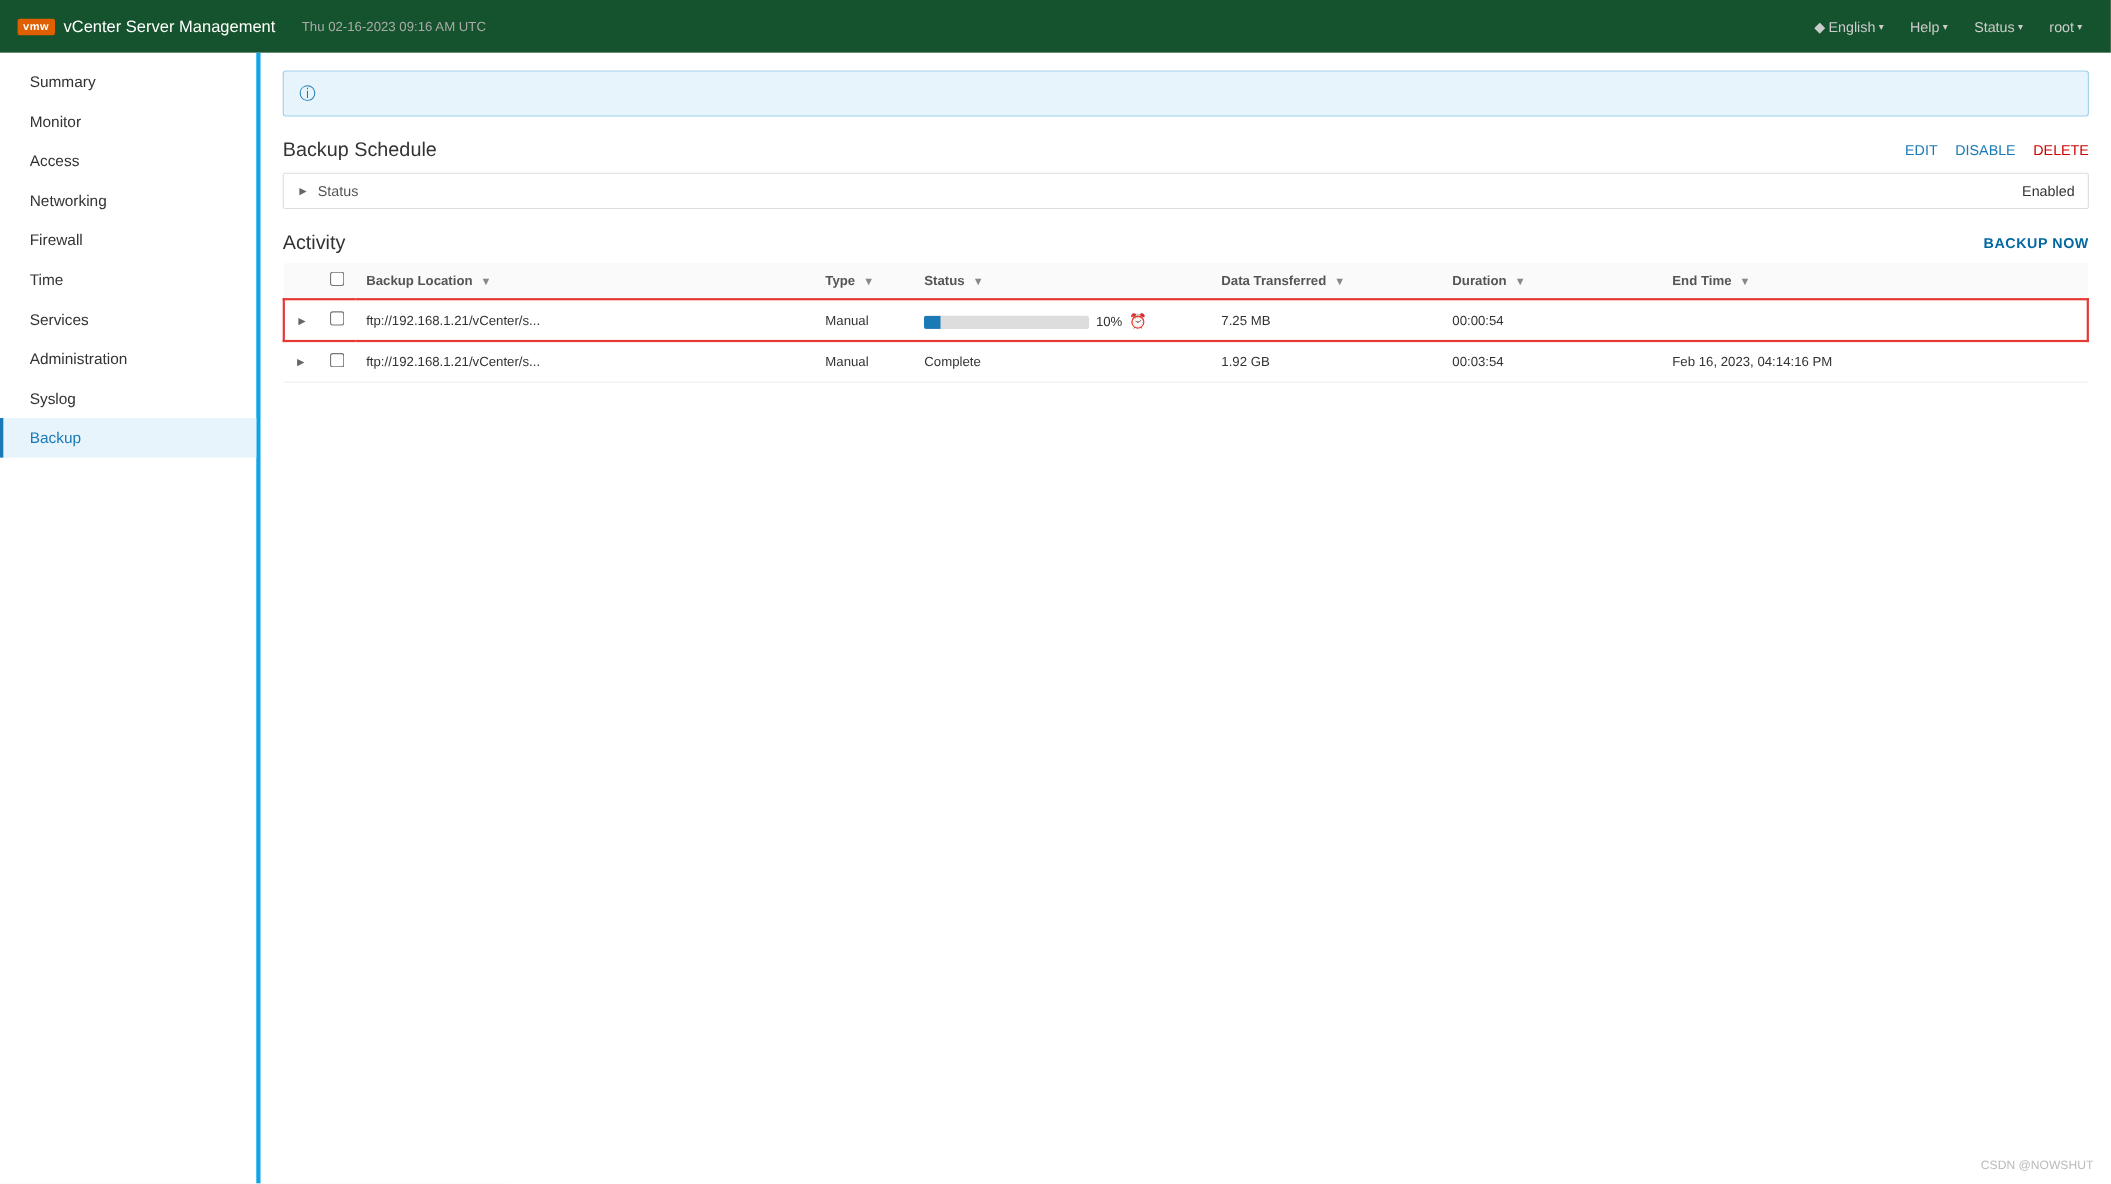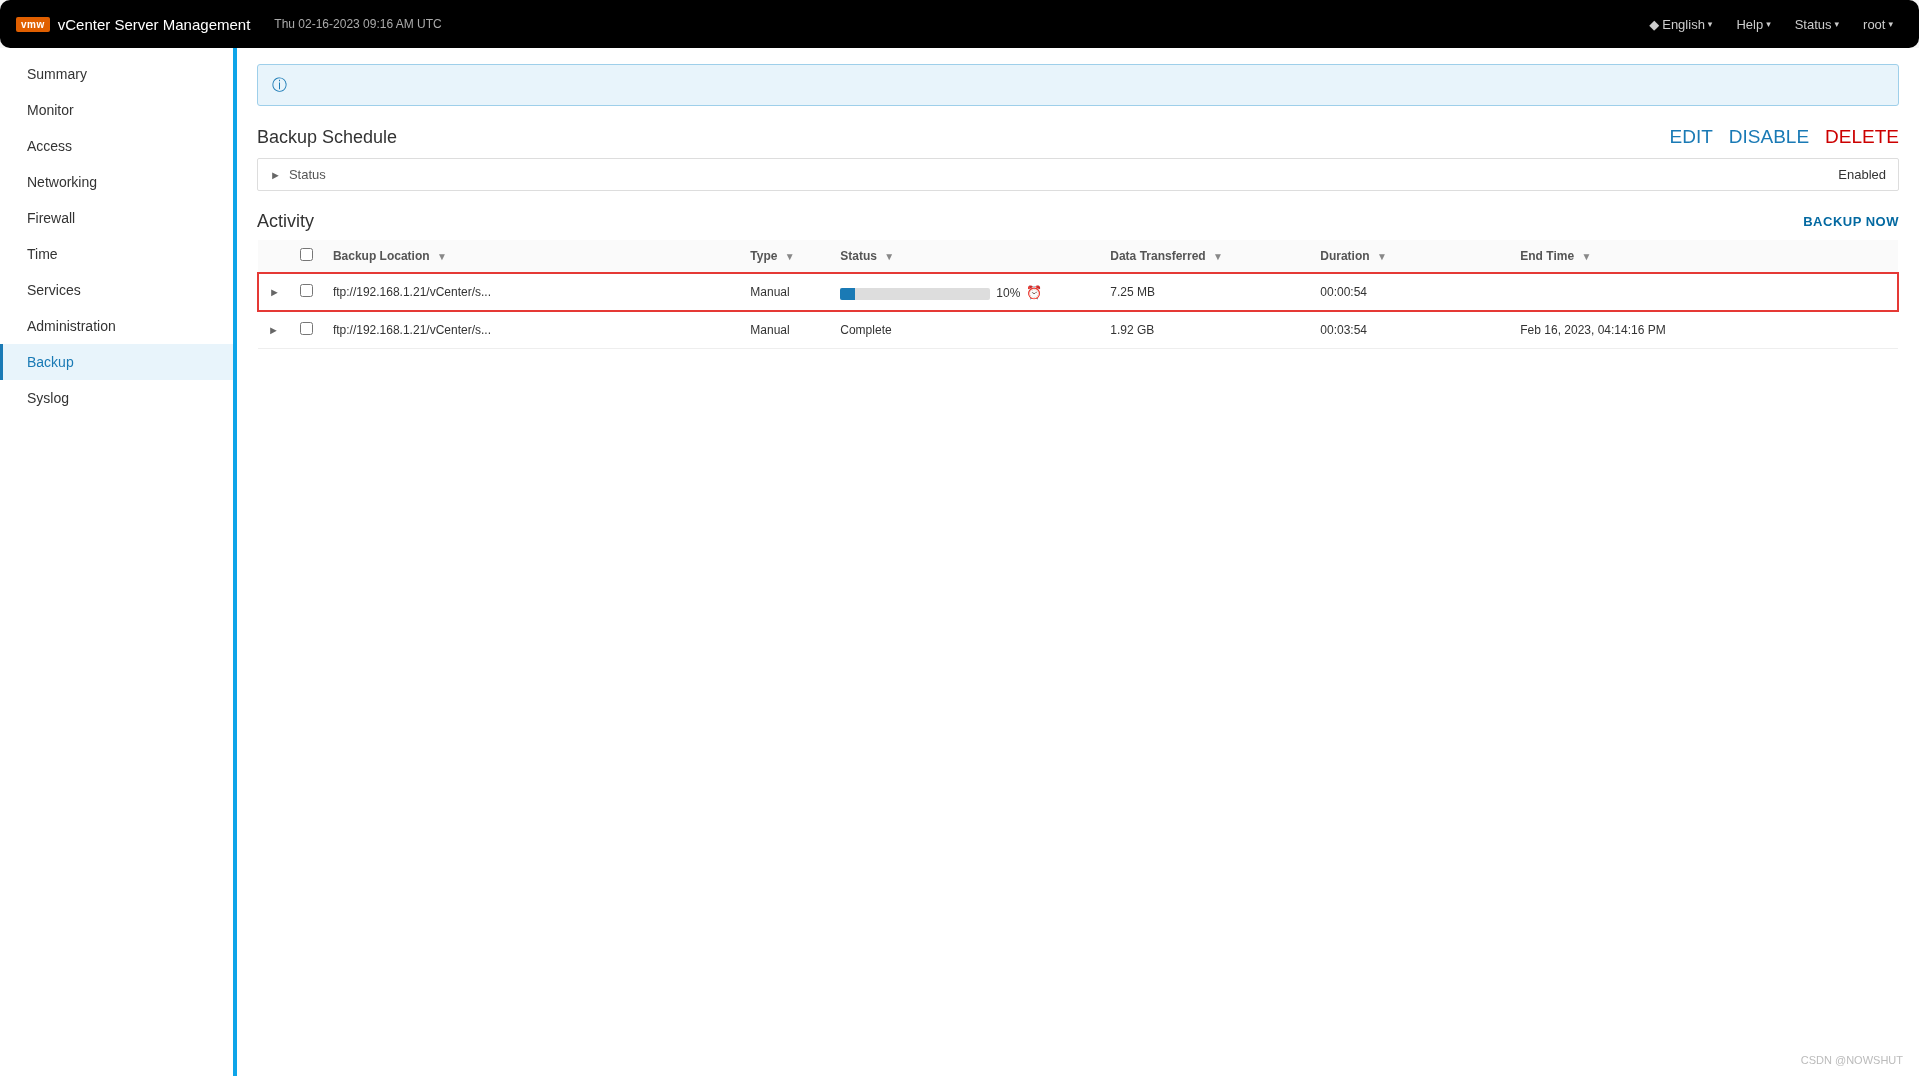--- a/index.html
+++ b/index.html
@@ -1,24 +1,23 @@
 <!DOCTYPE html>
 <html><head>
   <meta charset="utf-8">
   <style>
     * { box-sizing: border-box; margin: 0; padding: 0; }
     body { font-family: 'Segoe UI', Arial, sans-serif; font-size: 13px; background: #f5f5f5; color: #333; height: 1076px; width: 1919px; overflow: hidden; }
 
     
     .topnav {
       display: flex; align-items: center;
-      background: #000000; color: #ccc;
+      background: #14532d; color: #ccc;
       height: 48px; padding: 0 16px;
       gap: 16px;
-      border-radius: 10px;
     }
     .topnav-brand {
       display: flex; align-items: center; gap: 8px;
       color: #fff; font-size: 15px; font-weight: 500;
     }
     .vmw-logo {
       background: #e05f00; color: #fff;
       font-size: 10px; font-weight: 700;
       padding: 2px 5px; border-radius: 2px;
       letter-spacing: 0.5px;
@@ -61,21 +60,21 @@
     .info-icon { color: #1a7ab5; font-size: 15px; flex-shrink: 0; margin-top: 1px; }
 
     
     .section-header {
       display: flex; align-items: center; justify-content: space-between;
       margin-bottom: 10px;
     }
     .section-title { font-size: 18px; font-weight: 400; color: #333; }
     .section-actions { display: flex; gap: 16px; }
     .action-link {
-      color: #1a7ab5; font-size: 19px; cursor: pointer; font-weight: 500;
+      color: #1a7ab5; font-size: 13px; cursor: pointer; font-weight: 500;
       background: none; border: none; text-decoration: none; text-align: right;
     }
     .action-link.delete { color: #c00; }
 
     
     .status-row {
       border: 1px solid #ddd; border-radius: 2px;
       display: flex; align-items: center;
       padding: 8px 12px; margin-bottom: 20px;
       gap: 8px;
@@ -165,22 +164,22 @@
 
   <div class="sidebar">
     <div class="sidebar-item">Summary</div>
     <div class="sidebar-item">Monitor</div>
     <div class="sidebar-item">Access</div>
     <div class="sidebar-item">Networking</div>
     <div class="sidebar-item">Firewall</div>
     <div class="sidebar-item">Time</div>
     <div class="sidebar-item">Services</div>
     <div class="sidebar-item">Administration</div>
+    <div class="sidebar-item">Syslog</div>
     <div class="sidebar-item active">Backup</div>
-    <div class="sidebar-item">Syslog</div>
   </div>
 
   <div class="main">
 
     <div class="info-banner">
       <span class="info-icon">ⓘ</span>
     </div>
 
     <div class="section-header">
       <span class="section-title">Backup Schedule</span>

